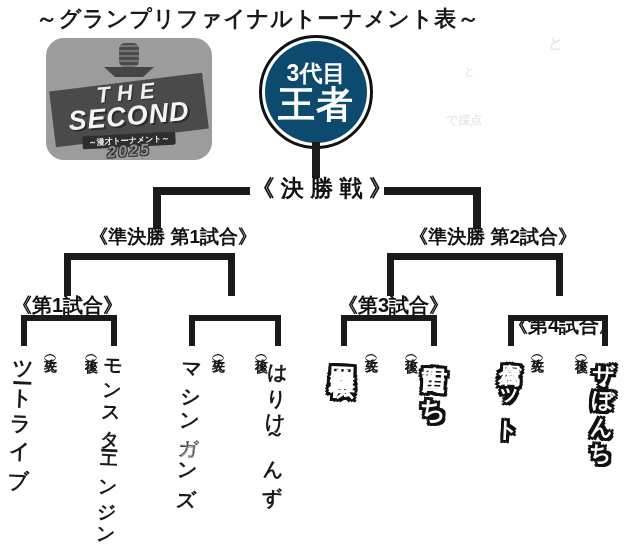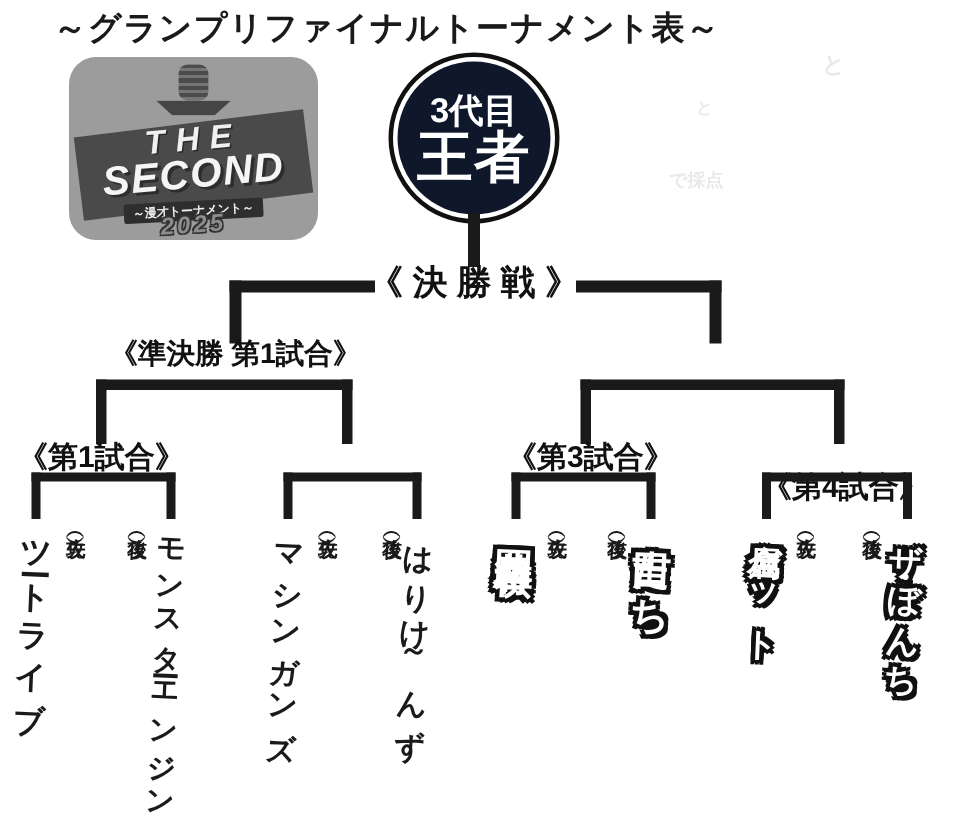--- a/index.html
+++ b/index.html
@@ -34,26 +34,26 @@
     background:#2e2e2e;color:#eeeeee;font-size:8px;font-weight:bold;
     padding:1px 6px;border-radius:2px;white-space:nowrap;}
   .logo-year{position:absolute;left:0;right:0;top:104px;text-align:center;
     font-size:16px;font-weight:bold;font-style:italic;letter-spacing:2px;
     color:#8d8d8d;transform:rotate(-4deg);
     text-shadow:1px 1px 0 #333,-1px -1px 0 #333,1px -1px 0 #333,-1px 1px 0 #333;}
   
   .champ{position:absolute;left:259px;top:35px;width:108px;height:108px;
     border:3px solid #111;border-radius:50%;background:#fff;box-sizing:content-box;}
   .champ-inner{position:absolute;left:3px;top:3px;right:3px;bottom:3px;
-    border-radius:50%;background:#0f172a;display:flex;flex-direction:column;
+    border-radius:50%;background:#0c4a6e;display:flex;flex-direction:column;
     align-items:center;justify-content:center;color:#fff;font-weight:bold;}
   .champ-l1{font-size:23px;line-height:1.05;}
   .champ-l2{font-size:37px;line-height:1.0;letter-spacing:1px;}
   
-  .round-label{position:absolute;font-weight:bold;text-align:center;
+  .round-label{position:absolute;font-weight:bold;text-align:right;
     white-space:nowrap;color:#111;line-height:1.1;}
   .final-label{left:240px;top:176px;width:152px;font-size:23px;}
   .sf-label{top:227px;width:200px;font-size:19px;}
   .sf1{left:57px;} .sf2{left:377px;}
   .m-label{top:294px;width:100px;font-size:20px;}
   
   .vname{position:absolute;writing-mode:vertical-rl;font-weight:bold;
     letter-spacing:2px;line-height:1.05;color:#1a1a1a;white-space:nowrap;
     transform:rotate(2.5deg);transform-origin:top center;}
   .vname.outlined{color:#ffffff;
@@ -96,20 +96,21 @@
 
   <div class="vline" style="left:312px;top:142px;width:8px;height:36px;"></div>
 
   <div class="hline" style="left:153px;top:187px;width:97px;height:8px;"></div>
   <div class="hline" style="left:384px;top:187px;width:97px;height:8px;"></div>
   <div class="vline" style="left:153px;top:187px;width:8px;height:42px;"></div>
   <div class="vline" style="left:473px;top:187px;width:8px;height:42px;"></div>
   <div class="round-label final-label">《 決 勝 戦 》</div>
 
   <div class="round-label sf-label sf1">《準決勝 第1試合》</div>
+  <div class="round-label sf-label sf2">《準決勝 第2試合》</div>
 
   <div class="hline" style="left:64px;top:253px;width:171px;height:7px;"></div>
   <div class="vline" style="left:64px;top:253px;width:7px;height:43px;"></div>
   <div class="vline" style="left:228px;top:253px;width:7px;height:43px;"></div>
   <div class="hline" style="left:387px;top:253px;width:176px;height:7px;"></div>
   <div class="vline" style="left:387px;top:253px;width:7px;height:43px;"></div>
   <div class="vline" style="left:556px;top:253px;width:7px;height:43px;"></div>
 
   <div class="round-label m-label" style="left:12px;">《第1試合》</div>
   <div class="round-label m-label" style="left:338px;">《第3試合》</div>

